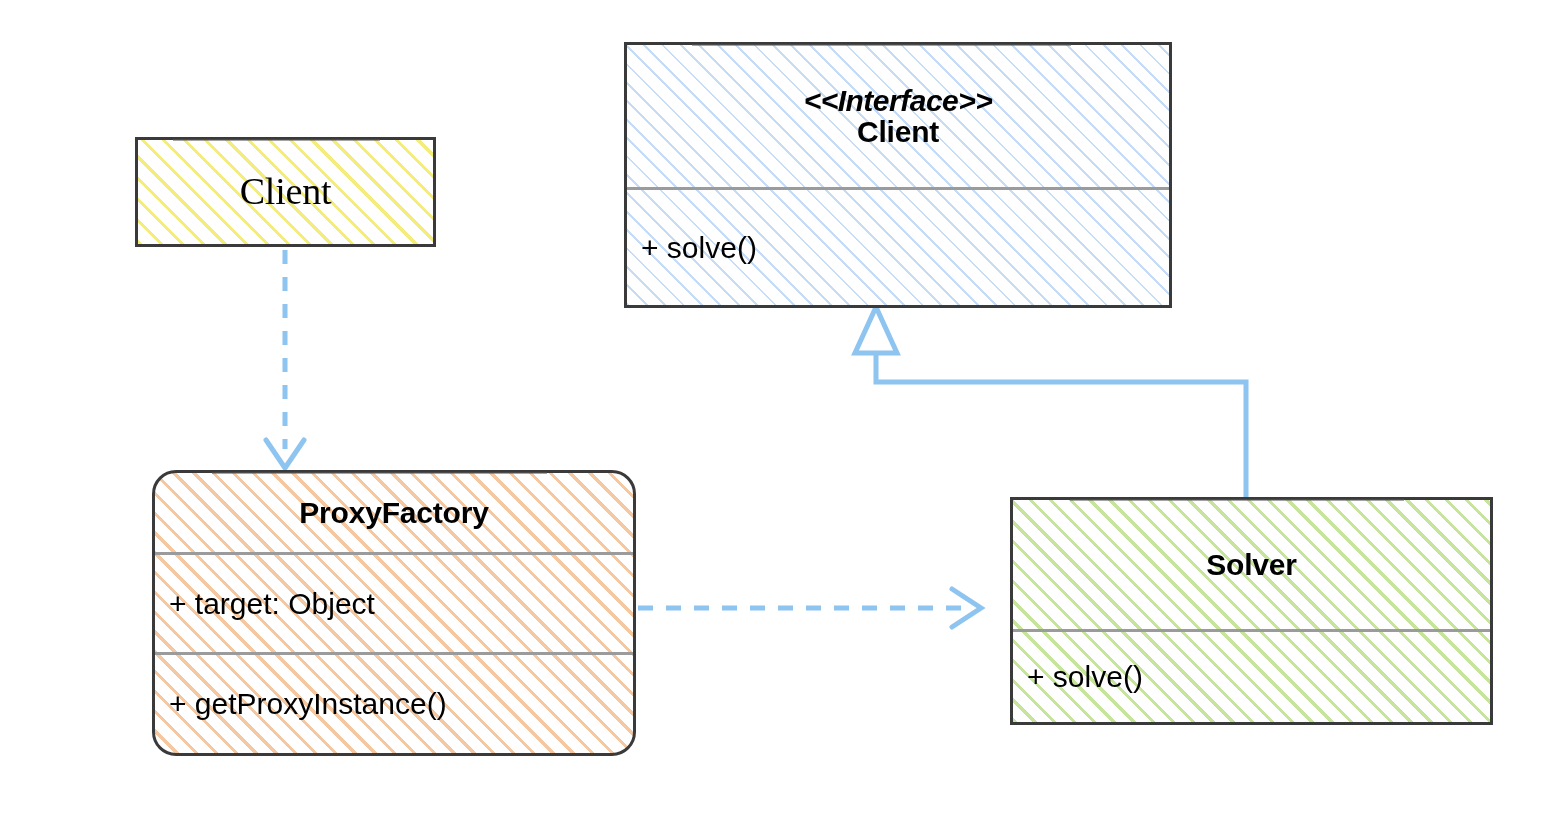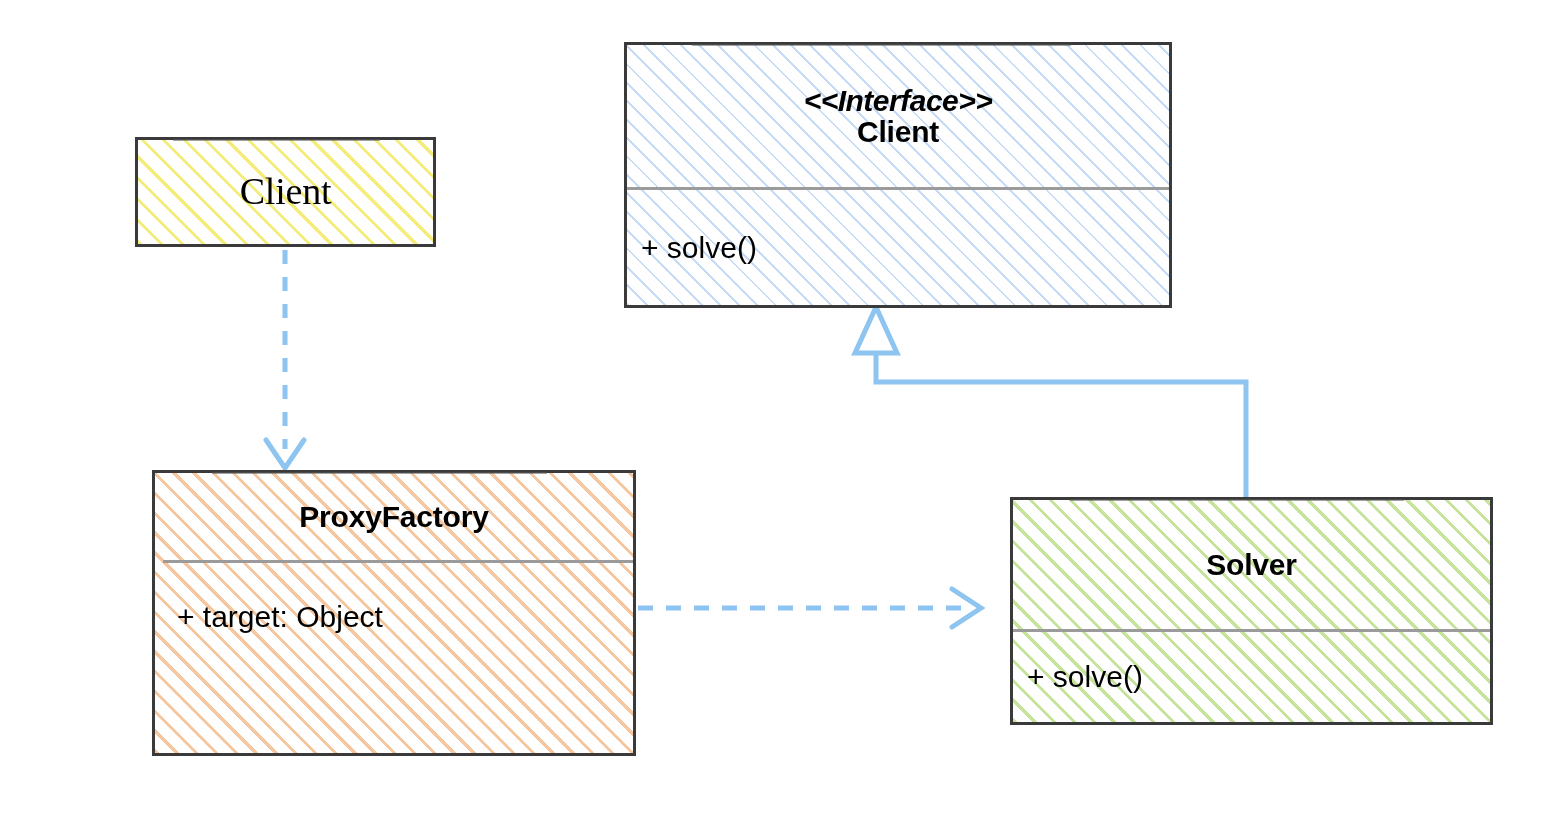--- a/index.html
+++ b/index.html
@@ -98,20 +98,21 @@
         rgba(255,255,255,0) 3px,
         rgba(255,255,255,0) 15px);
   }
   .hatch-orange {
     background-image: repeating-linear-gradient(
         45deg,
         rgba(240,170,110,0.65) 0px,
         rgba(240,170,110,0.65) 3px,
         rgba(255,255,255,0) 3px,
         rgba(255,255,255,0) 14px);
+    border-radius: 24px;
   }
   .hatch-green {
     background-image: repeating-linear-gradient(
         45deg,
         rgba(160,210,90,0.60) 0px,
         rgba(160,210,90,0.60) 3px,
         rgba(255,255,255,0) 3px,
         rgba(255,255,255,0) 14px);
     margin-left: 28px;
   }
@@ -119,21 +120,21 @@
   
   #box-client      { left:135px; top:137px;  width:301px; height:110px; }
   #box-isolver     { left:624px; top:42px;   width:548px; height:266px; }
   #box-proxy       { left:152px; top:470px;  width:484px; height:286px; }
   #box-solver      { left:982px; top:497px;  width:483px; height:228px; }
 
   #box-client .c-title   { height:100%; }
   #box-isolver .c-title  { height:142px; }
   #box-isolver .c-member { height:118px; }
   #box-proxy .c-title    { height:87px; }
-  #box-proxy .c-member   { height:111px;margin-left:8px; }
+  #box-proxy .c-member   { height:111px; }
   #box-solver .c-title   { height:129px; }
   #box-solver .c-member  { height:93px; }
 
   #box-client .title-text { font-family:"Liberation Serif", serif; font-weight:normal; font-size:38px; }
 
   
   #connectors {
     position: absolute;
     left: 0; top: 0;
     width: 1547px;
@@ -185,20 +186,23 @@
     </div>
   </div>
 
   <div class="uml-box hatch-orange" id="box-proxy">
     <div class="compartment c-title">
       <div class="title-text">ProxyFactory</div>
     </div>
     <div class="compartment c-member">
       <div class="member-text">+ target: Object</div>
     </div>
+    <div class="compartment c-member">
+      <div class="member-text">+ getProxyInstance()</div>
+    </div>
   </div>
 
   <div class="uml-box hatch-green" id="box-solver">
     <div class="compartment c-title">
       <div class="title-text">Solver</div>
     </div>
     <div class="compartment c-member">
       <div class="member-text">+ solve()</div>
     </div>
   </div>

